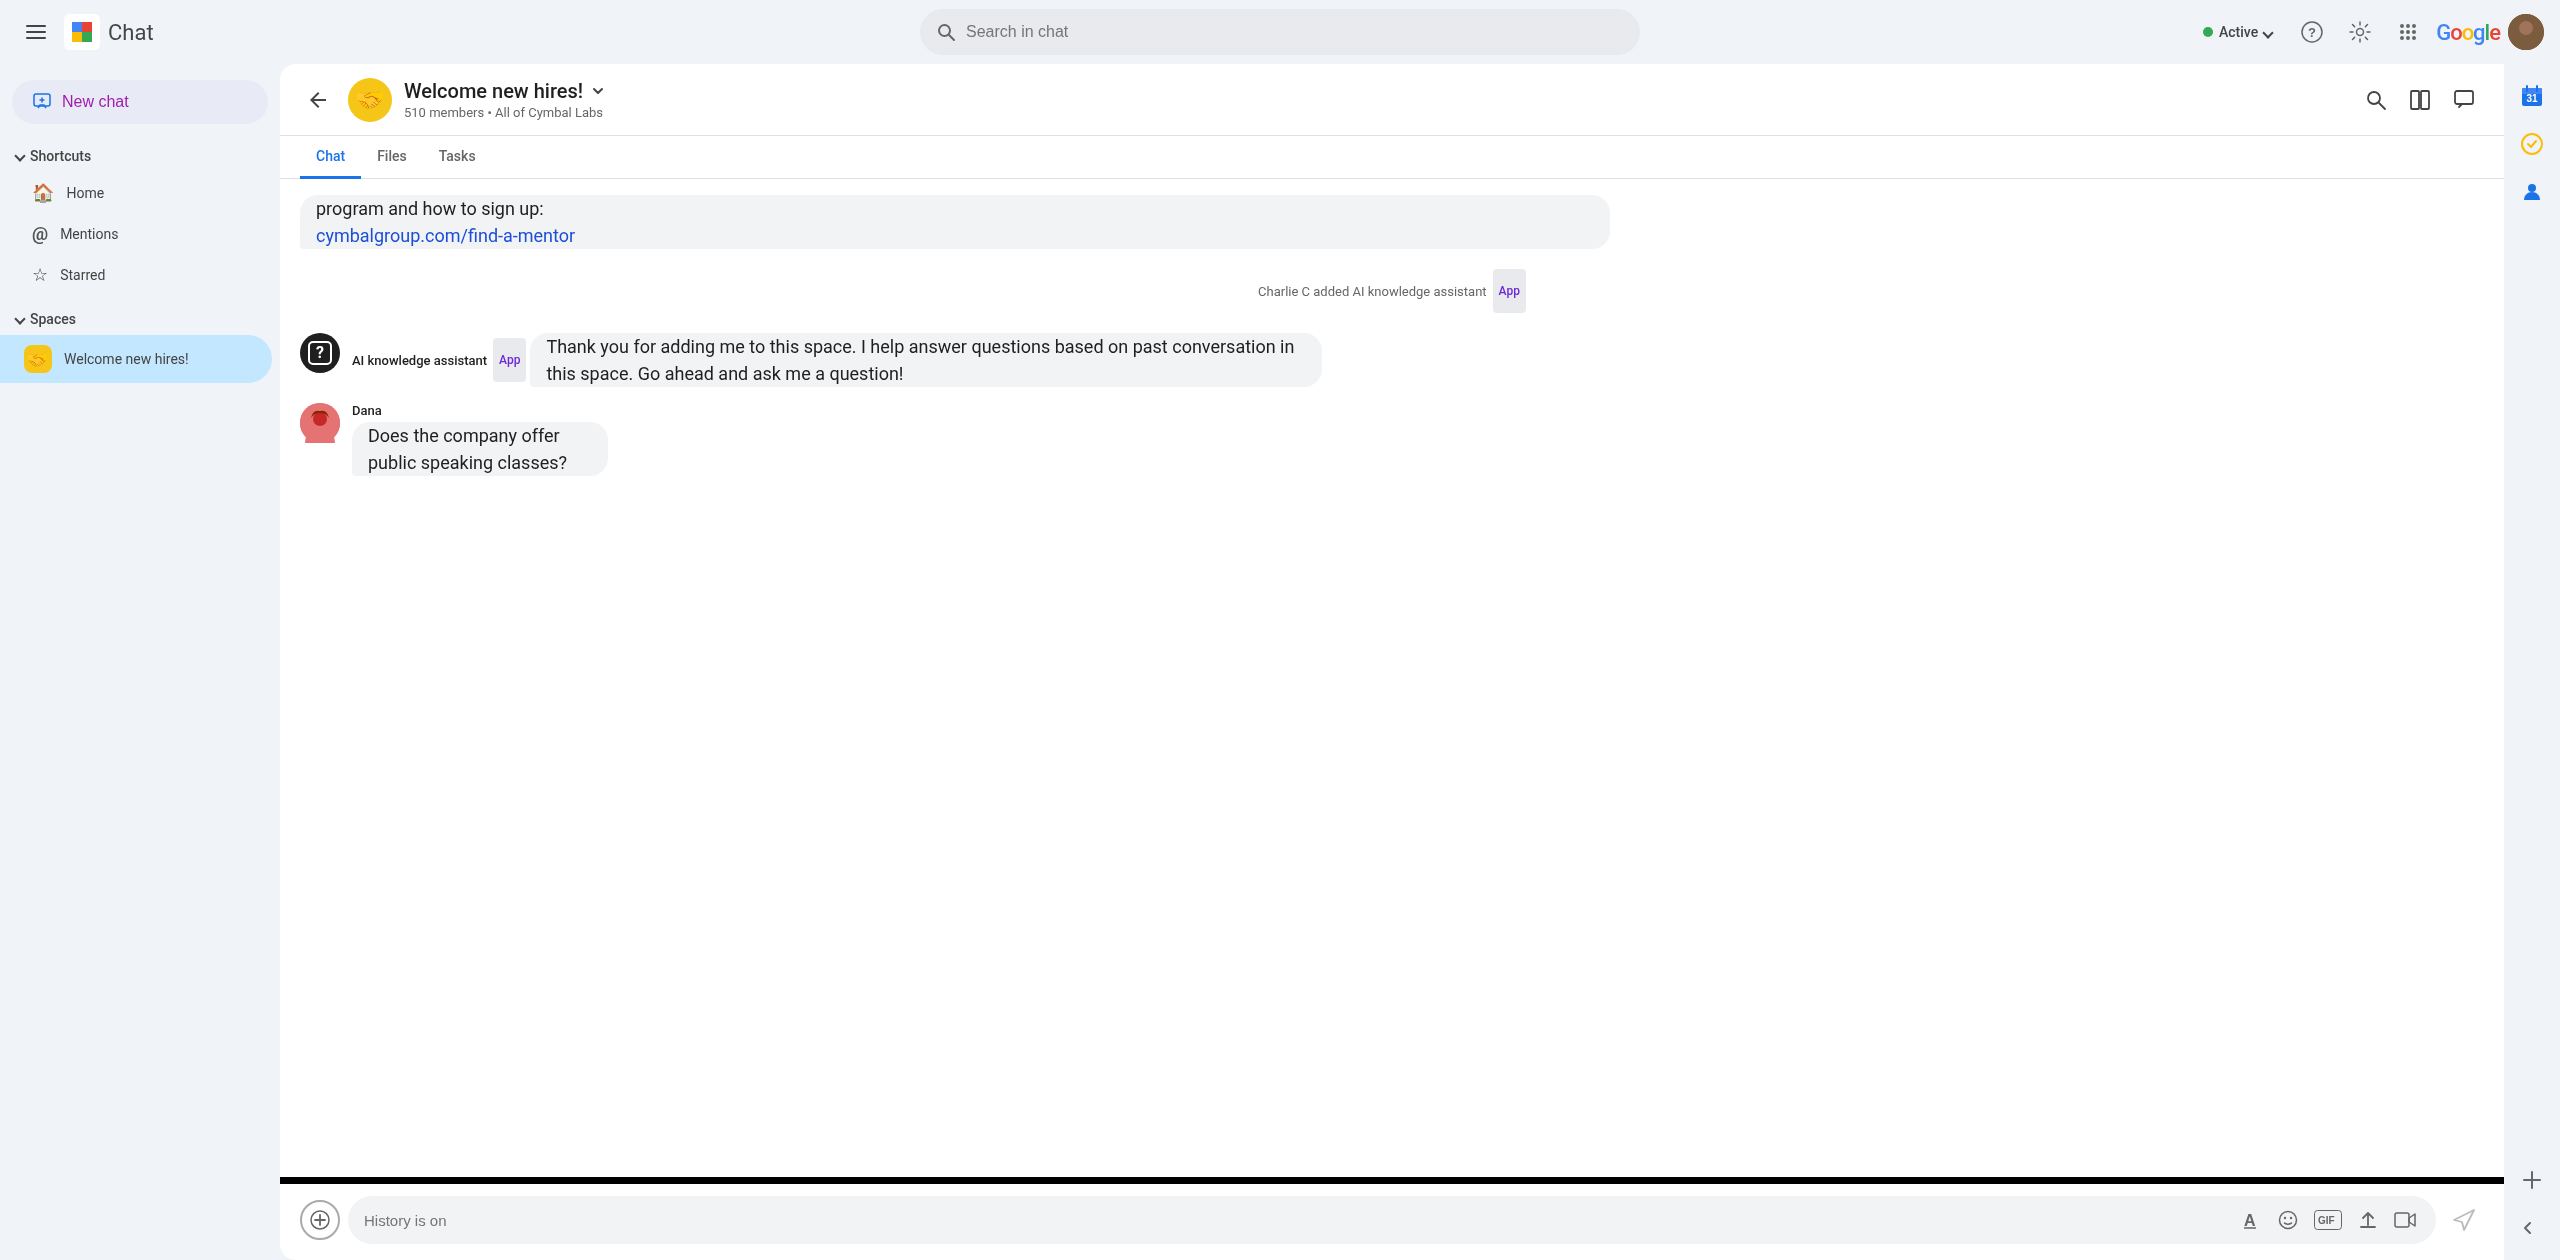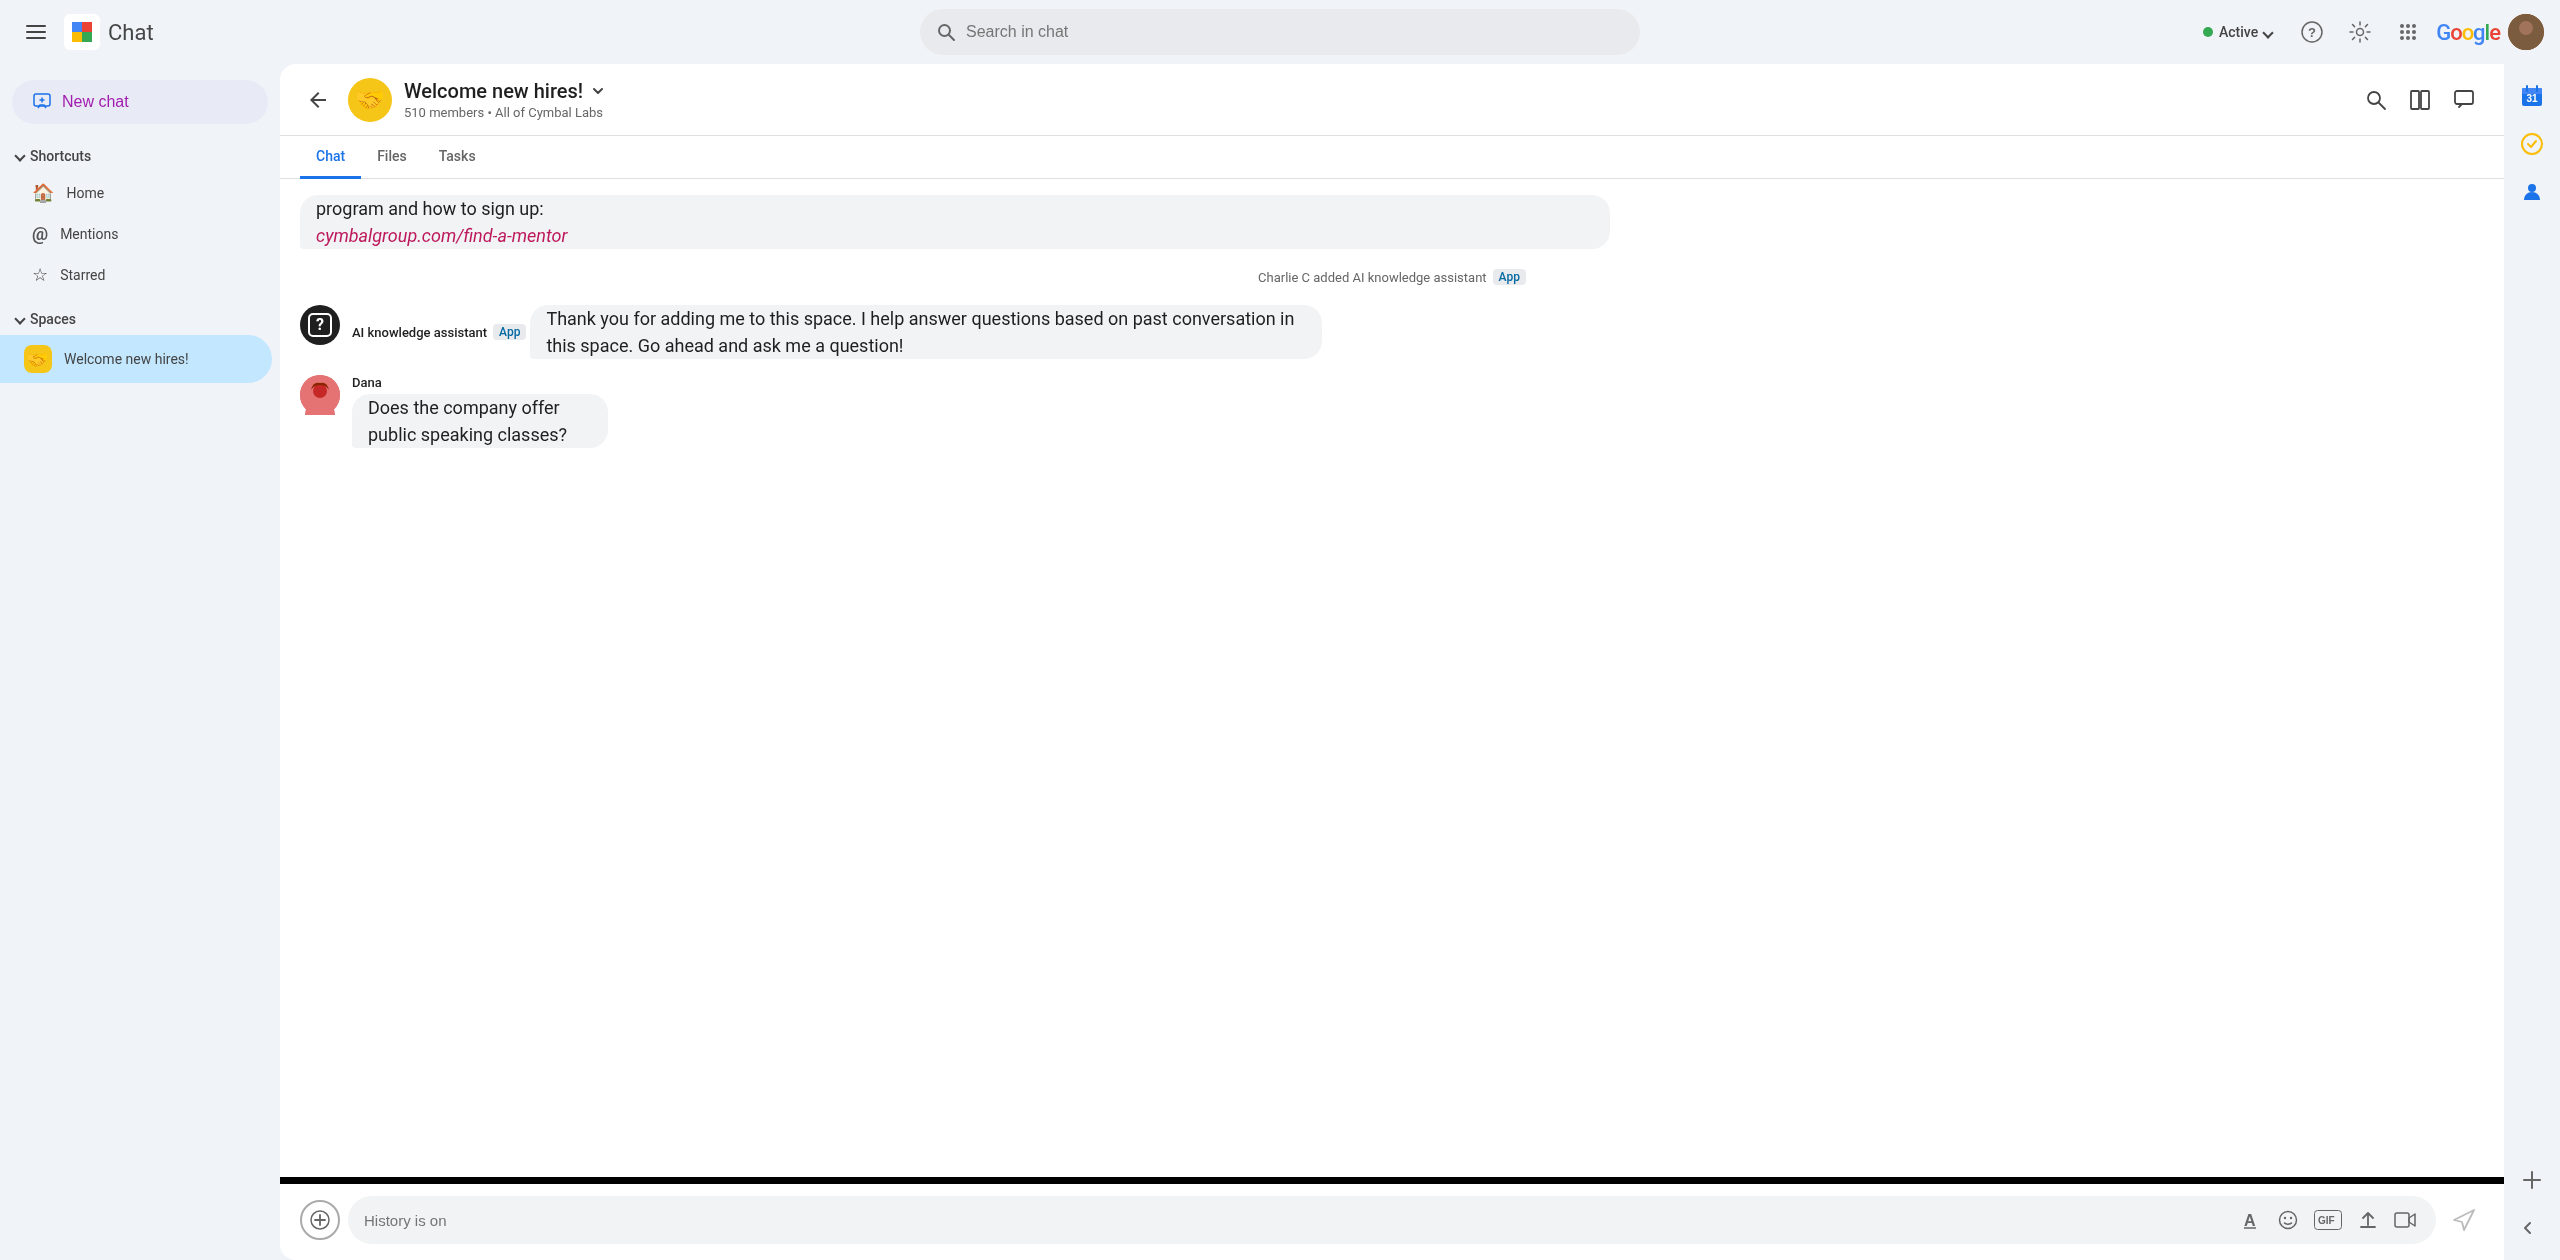--- a/index.html
+++ b/index.html
@@ -329,46 +329,45 @@
       background: #d3e3fd;
       border-radius: 18px 18px 4px 18px;
       padding: 12px 16px;
       font-size: 14px;
       color: #1f1f1f;
       line-height: 1.5;
       align-self: flex-end;
     }
 
     .message-link {
-      color: #be185d;
+      color: #1d4ed8;
       text-decoration: none;
-      font-style: italic;
     }
 
     .mention {
       color: #1a73e8;
       font-weight: 500;
     }
 
     .system-msg {
       text-align: center;
       font-size: 13px;
       color: #666;
       display: flex;
       align-items: center;
       justify-content: center;
       gap: 6px;
       padding: 4px 0;
     }
     .app-badge {
       background: #e8eaed;
       border-radius: 4px;
-      padding: 1px 6px;
+      padding: 15px 6px;
       font-size: 12px;
-      color: #0369a1;
+      color: #6d28d9;
       font-weight: 500;
     }
 
     .ai-msg-row {
       display: flex;
       gap: 12px;
       align-items: flex-start;
     }
     .ai-avatar {
       width: 40px; height: 40px;

